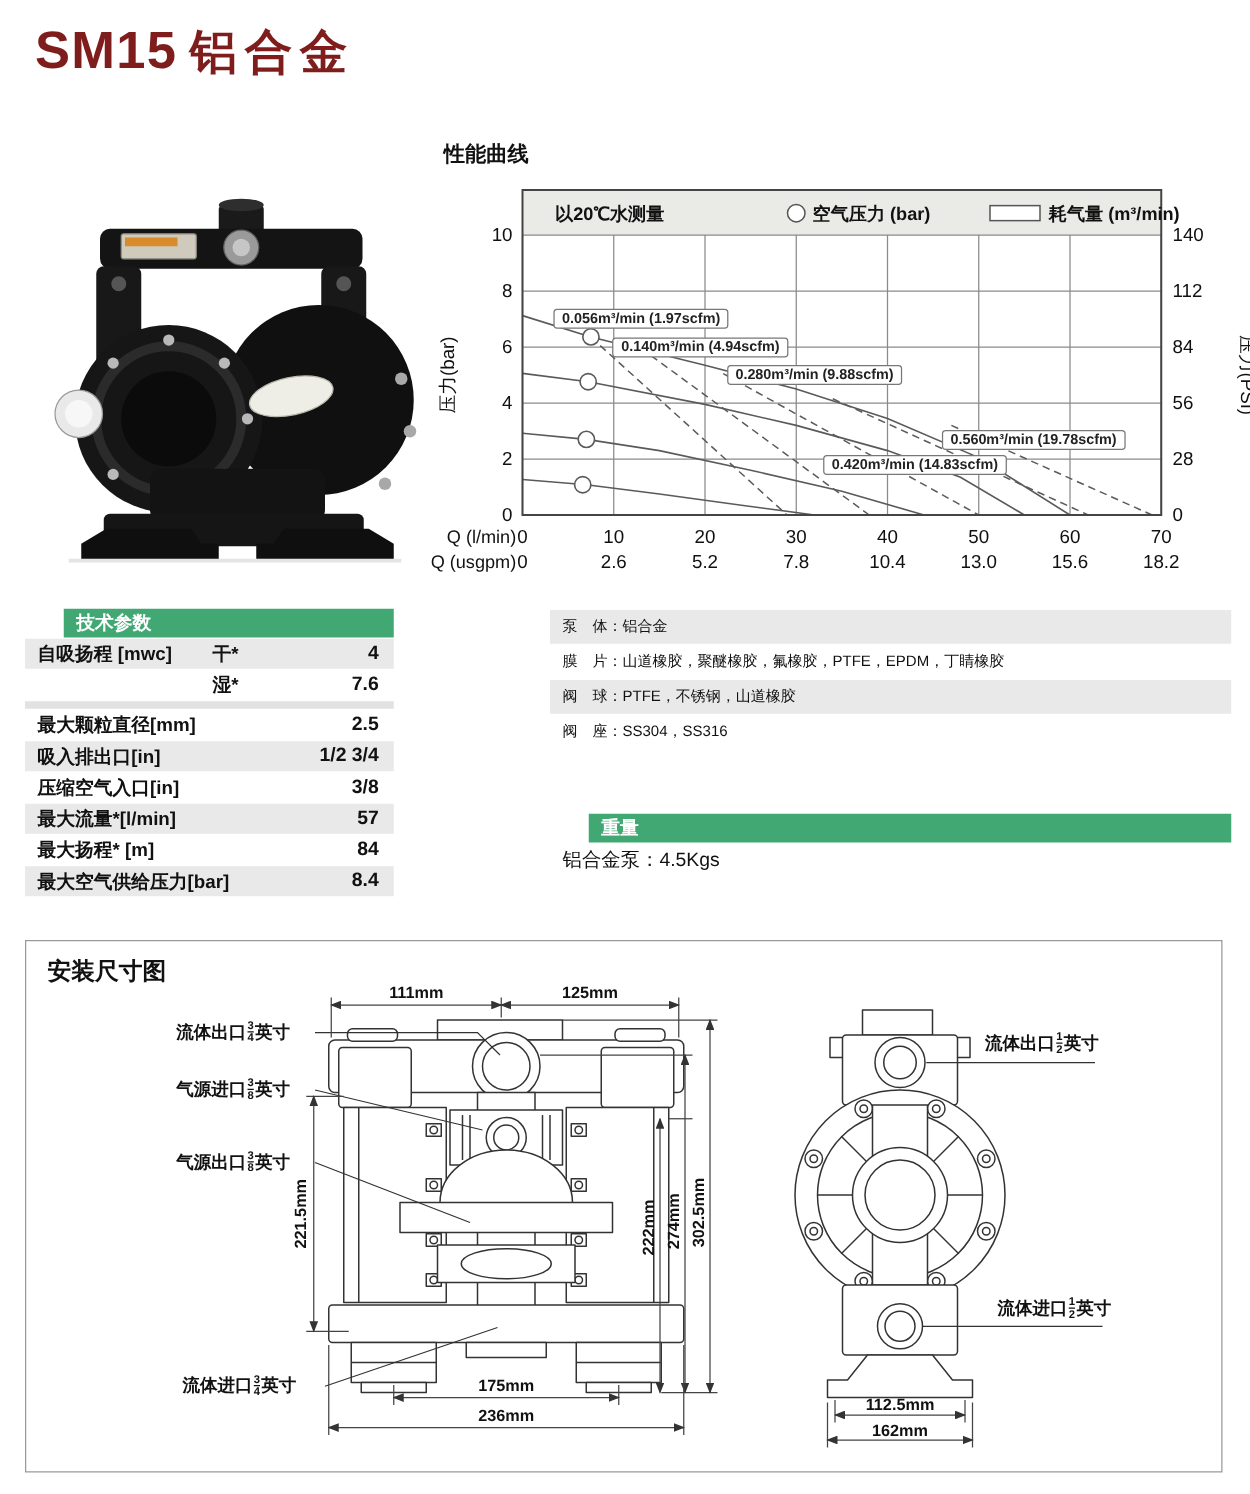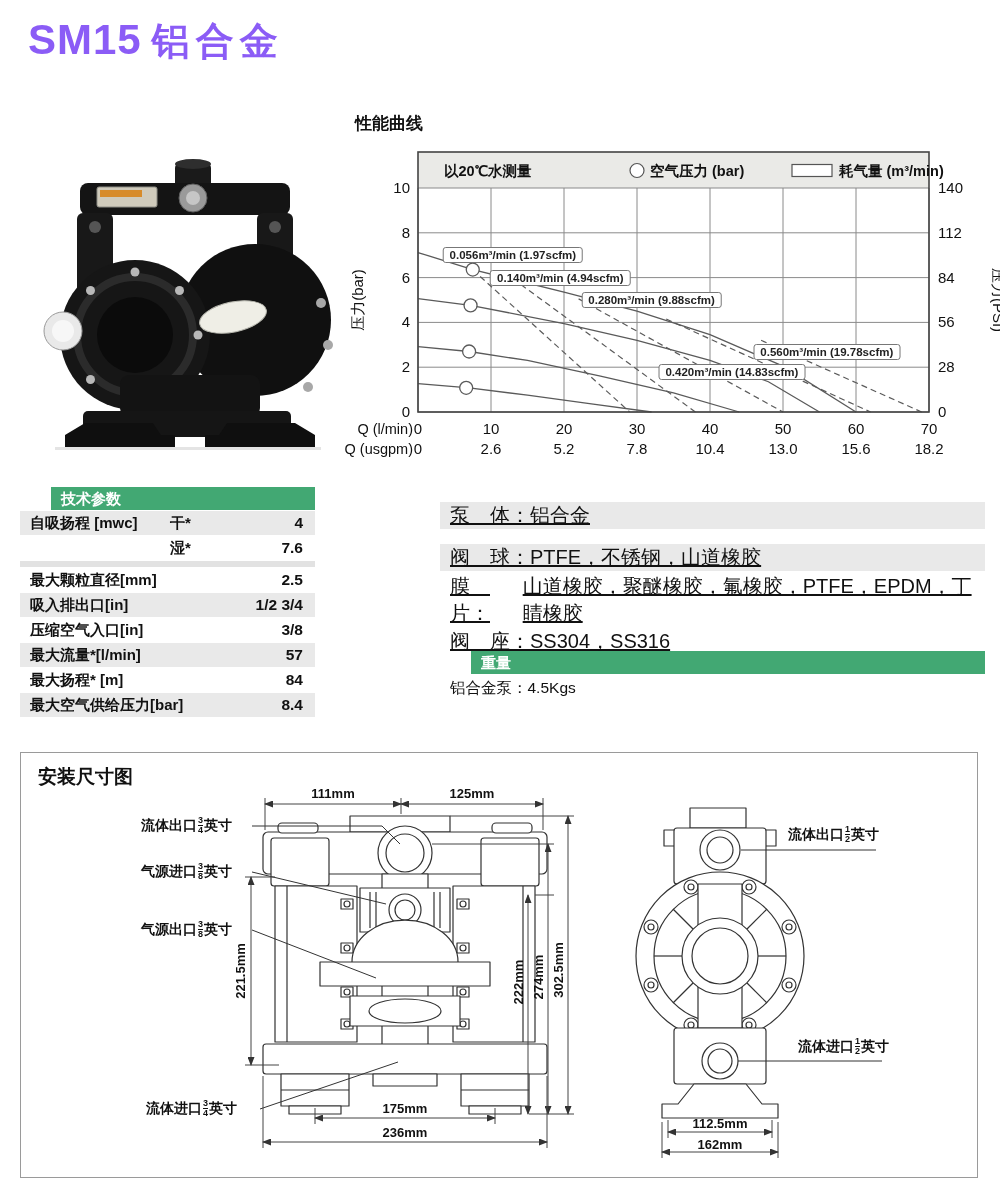--- a/index.html
+++ b/index.html
@@ -1,21 +1,21 @@
 <!DOCTYPE html>
 <html><head>
 <meta charset="utf-8">
 <style>
   html,body{margin:0;padding:0;}
   body{width:1000px;height:1195px;position:relative;background:#fff;
        font-family:"Liberation Sans",sans-serif;color:#111;overflow:hidden;}
   .abs{position:absolute;}
 
   
-  .page-title{left:28px;top:16px;font-weight:700;color:#8b5cf6;font-size:42px;display:flex;align-items:baseline;}
+  .page-title{left:28px;top:16px;font-weight:700;color:#7f1d1d;font-size:42px;display:flex;align-items:baseline;}
   .page-title .model{letter-spacing:1px;}
   .page-title .material{margin-left:10px;letter-spacing:6px;font-size:38px;}
 
   
   .sec-title{font-weight:700;font-size:17px;color:#111;}
 
   
   .ghead{background:#42A873;color:#fff;font-weight:700;font-size:15px;
          height:23px;line-height:23px;padding-left:10px;box-sizing:border-box;margin-left:31px;}
 
@@ -23,22 +23,22 @@
   .ttable{left:20px;top:487px;width:295px;}
   .trow{position:relative;display:flex;align-items:center;height:24px;margin-top:1px;
         font-size:15px;padding:0 12px 0 10px;box-sizing:border-box;font-weight:bold;}
   .trow.gray{background:#E9E9E9;}
   .trow .tsub{position:absolute;left:150px;}
   .trow .tval{margin-left:auto;font-size:15.5px;}
   .tstrip{height:6px;background:#E2E2E2;margin-top:1px;}
 
   
   .mtable{left:440px;top:487px;width:545px;}
-  .mrow{display:flex;align-items:center;height:27px;margin-top:15px;font-size:20px;
-        padding-left:10px;box-sizing:border-box;text-decoration:underline;}
+  .mrow{display:flex;align-items:center;height:27px;margin-top:1px;font-size:12px;
+        padding-left:10px;box-sizing:border-box;}
   .mrow.gray{background:#E9E9E9;}
   .wtable{left:440px;top:651px;width:545px;}
   .wval{height:28px;display:flex;align-items:center;padding-left:10px;font-size:15.5px;font-weight:400;}
 
   
   #chart-wrap{left:345px;top:146px;width:655px;height:330px;}
   #chart-callouts{position:absolute;left:0;top:0;width:100%;height:100%;pointer-events:none;}
   .callout{position:absolute;transform:translate(-50%,-50%);background:#fff;border:1px solid #777;
            border-radius:3px;padding:1px 6px;font-size:11.5px;font-weight:600;white-space:nowrap;color:#222;}
 
@@ -215,27 +215,27 @@
     <span>最大空气供给压力[bar]</span>
     <span class="tval">8.4</span>
   </div>
 </div>
 
 <div class="abs mtable">
   <div class="mrow gray">
     <span>泵　体：</span>
     <span>铝合金</span>
   </div>
+  <div class="mrow">
+    <span>膜　片：</span>
+    <span>山道橡胶，聚醚橡胶，氟橡胶，PTFE，EPDM，丁睛橡胶</span>
+  </div>
   <div class="mrow gray">
     <span>阀　球：</span>
     <span>PTFE，不锈钢，山道橡胶</span>
-  </div>
-  <div class="mrow">
-    <span>膜　片：</span>
-    <span>山道橡胶，聚醚橡胶，氟橡胶，PTFE，EPDM，丁睛橡胶</span>
   </div>
   <div class="mrow">
     <span>阀　座：</span>
     <span>SS304，SS316</span>
   </div>
 </div>
 
 <div class="abs wtable">
   <div class="ghead">重量</div>
   <div class="wval">铝合金泵：4.5Kgs</div>

